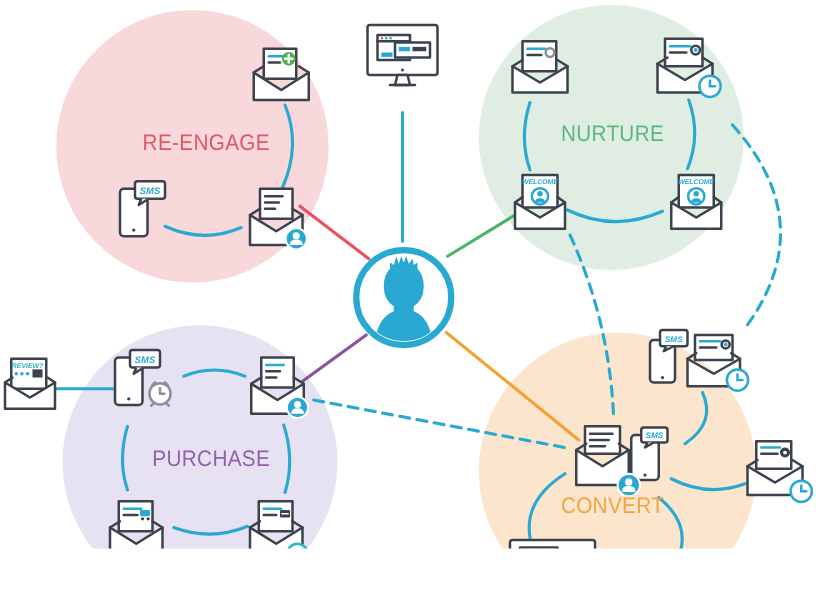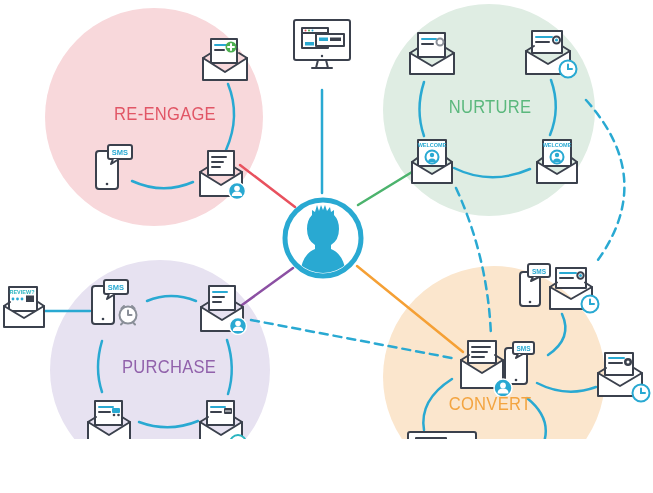--- a/index.html
+++ b/index.html
@@ -1,20 +1,20 @@
 <!DOCTYPE html>
 <html><head>
 <meta charset="utf-8">
 <style>
   html,body{margin:0;padding:0;background:#fff;}
   #canvas{position:relative;width:653px;height:439px;background:#fff;overflow:hidden;
           font-family:"Liberation Sans",sans-serif;padding-left:37px;}
   .circle{position:absolute;border-radius:50%;z-index:0;}
   .lines{position:absolute;left:0;top:0;z-index:1;}
-  .icon{position:absolute;z-index:2;}
+  .icon{position:absolute;z-index:2;font-style:italic;}
   .icon svg{display:block;width:100%;height:100%;}
   .stage-label{position:absolute;z-index:2;font-size:18px;font-weight:400;
                letter-spacing:.3px;text-align:center;transform:scaleX(.92);}
   
   .ol{stroke:#3b414d;stroke-width:2;fill:none;stroke-linecap:round;stroke-linejoin:round;}
   .olf{stroke:#3b414d;stroke-width:2;fill:#fff;stroke-linejoin:round;}
   .tl{stroke:#29a9d2;stroke-width:2;fill:none;stroke-linecap:round;}
   .fillteal{fill:#29a9d2;stroke:none;}
   .fillwhite{fill:#fff;stroke:none;}
   .filldark{fill:#3b414d;stroke:none;}

